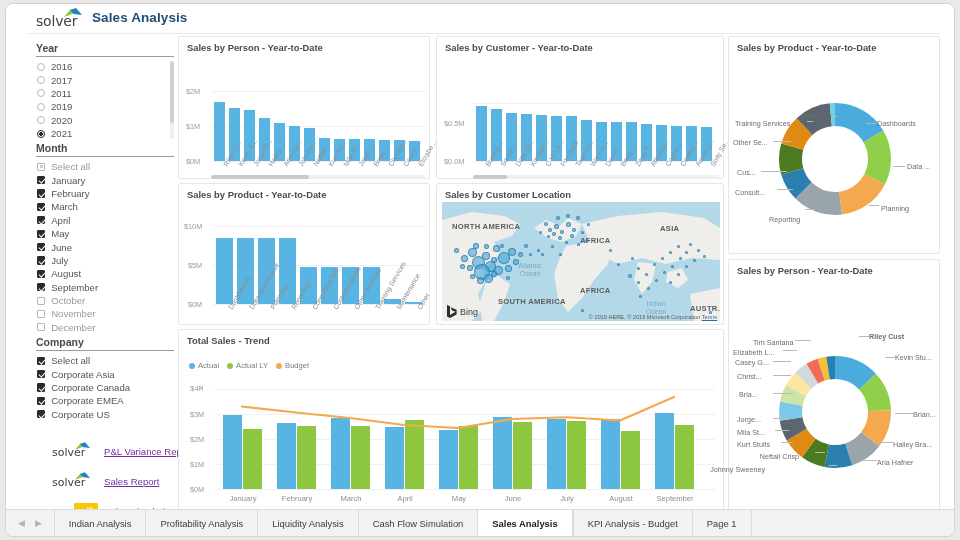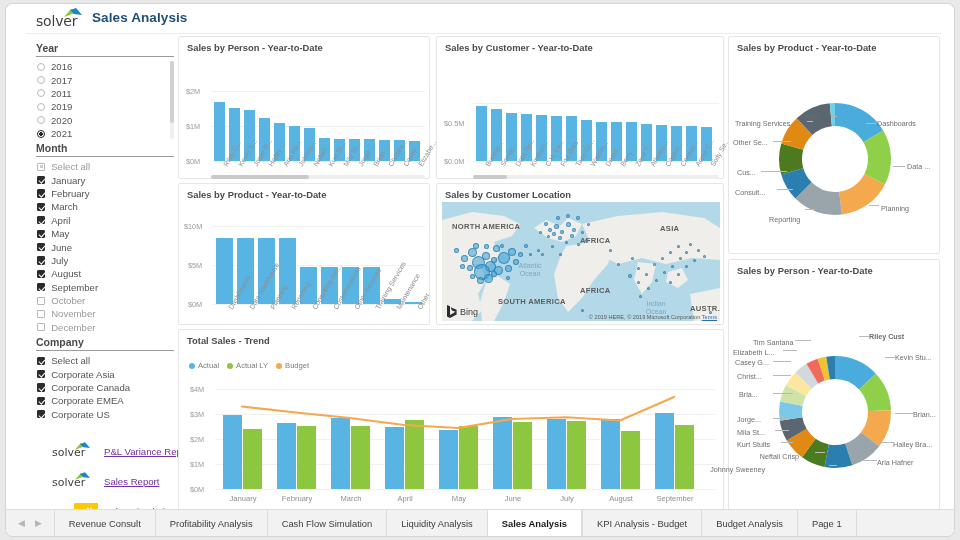--- a/index.html
+++ b/index.html
@@ -539,21 +539,21 @@
         </b>
       <b>
           <span class="d" style="background:#8dc63f;"></span>
           <i style="font-style:normal;">Actual LY</i>
         </b>
       <b>
           <span class="d" style="background:#f5a94e;"></span>
           <i style="font-style:normal;">Budget</i>
         </b>
     </div>
-    <div class="axis-lbl" style="left:11px;top:55px;">$4M</div>
+    <div class="axis-lbl" style="left:11px;top:55px;font-family:Liberation Mono, monospace;">$4M</div>
     <div class="axis-lbl" style="left:11px;top:80px;">$3M</div>
     <div class="axis-lbl" style="left:11px;top:105px;">$2M</div>
     <div class="axis-lbl" style="left:11px;top:130px;">$1M</div>
     <div class="axis-lbl" style="left:11px;top:155px;">$0M</div>
     <div class="gridline" style="left:36px;top:59px;width:500px;"></div>
     <div class="gridline" style="left:36px;top:84px;width:500px;"></div>
     <div class="gridline" style="left:36px;top:109px;width:500px;"></div>
     <div class="gridline" style="left:36px;top:134px;width:500px;"></div>
     <div class="gridline" style="left:36px;top:159px;width:500px;"></div>
     <div id="p4bars">
@@ -678,24 +678,23 @@
         <div class="dlabel" style="left: 24px; top: 78px;">Tim Santana</div>
         <div class="lead" style="left: 66px; top: 80px; width: 16px;"></div>
       </div>
   </div>
 
   <div class="tabbar">
     <div class="navarrows">
       <span>◀</span>
       <span>▶</span>
     </div>
-    <div class="tab">Revenue Consult</div>
+    <div class="tab">Indian Analysis</div>
     <div class="tab">Profitability Analysis</div>
+    <div class="tab">Liquidity Analysis</div>
     <div class="tab">Cash Flow Simulation</div>
-    <div class="tab">Liquidity Analysis</div>
     <div class="tab active">Sales Analysis</div>
     <div class="tab">KPI Analysis - Budget</div>
-    <div class="tab">Budget Analysis</div>
     <div class="tab">Page 1</div>
     <div class="tabfill"></div>
   </div>
 
 </div>
 
 </body></html>

